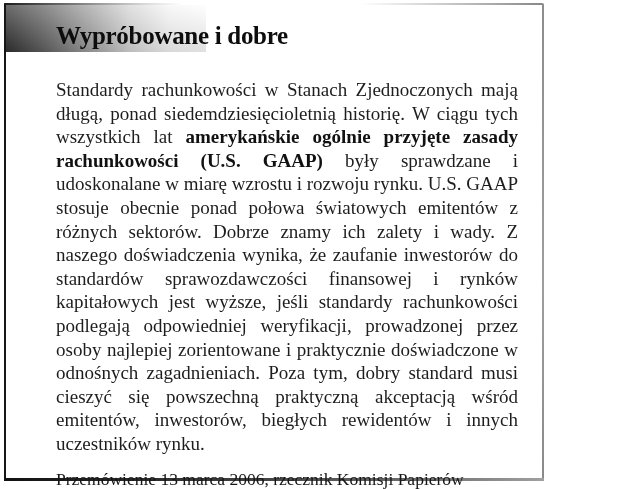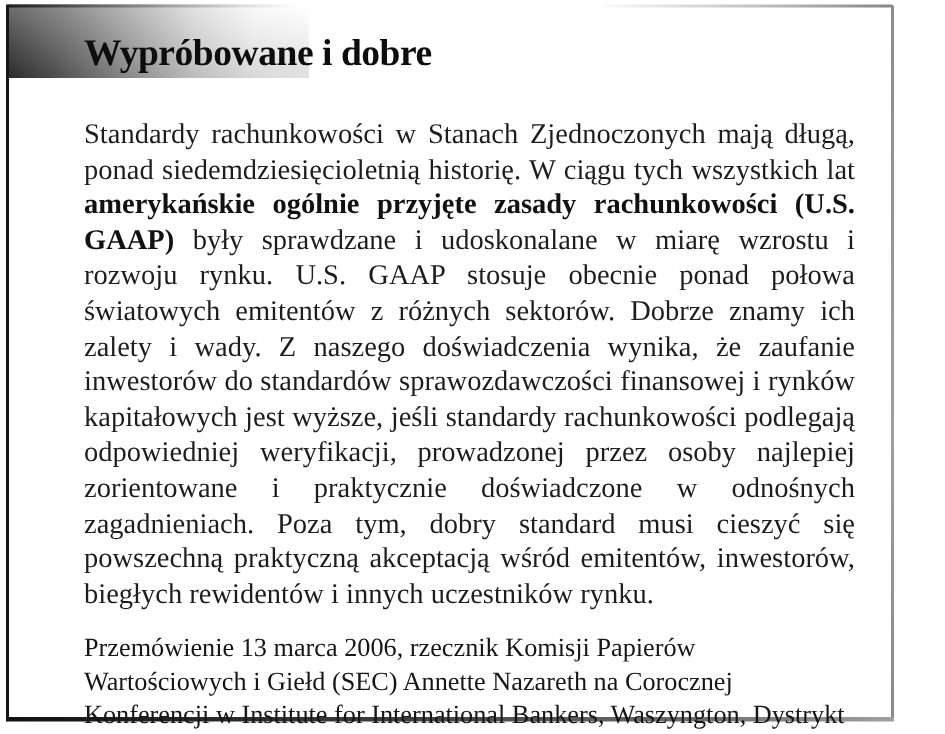--- a/index.html
+++ b/index.html
@@ -12,21 +12,21 @@
     width: 630px;
     height: 489px;
     background: #ffffff;
     font-family: "Liberation Serif", "DejaVu Serif", serif;
     overflow: hidden;
   }
   .callout-box {
     position: absolute;
     left: 4px;
     top: 3px;
-    width: 592px;
+    width: 540px;
     height: 478px;
     background: #ffffff;
     border-radius: 3px 6px 6px 3px;
   }
   
   .border-top {
     position: absolute;
     top: 0; left: 0; right: 0;
     height: 2px;
     background: linear-gradient(to right,

